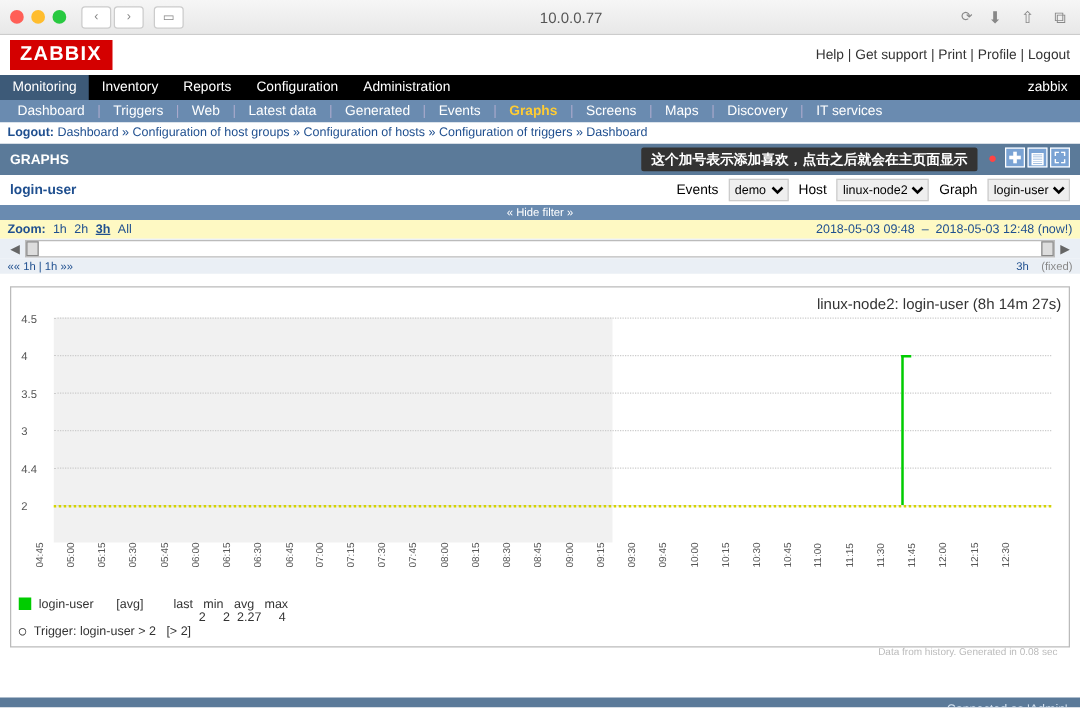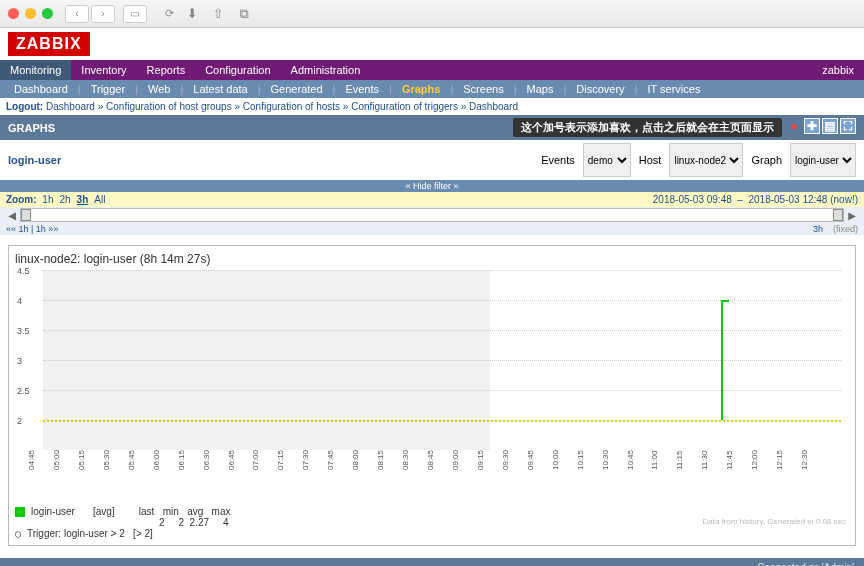--- a/index.html
+++ b/index.html
@@ -8,110 +8,114 @@
 .traffic{display:flex;gap:6px;margin-right:12px}
 .tl{width:11px;height:11px;border-radius:50%}
 .navbtns{display:flex;gap:2px;margin-right:8px}
 .navbtn{width:24px;height:18px;background:#fff;border:1px solid #ccc;border-radius:3px;display:flex;align-items:center;justify-content:center;font-size:10px;color:#888}
 .url{flex:1;text-align:center;color:#555;font-size:12px}
 .tbicons{display:flex;gap:10px;color:#888;font-size:13px}
 .tbicons span{display:inline-block;width:16px;text-align:center}
 .logo{background:#fff;padding:4px 8px;display:flex;justify-content:space-between;align-items:center}
 .zabbix{background:#d40000;color:#fff;padding:3px 8px;font-size:16px;font-weight:bold;letter-spacing:1px}
 .toplinks{font-size:11px;color:#333}
-.menu1{background:#701a75;display:flex;font-size:11px}
+.menu1{background:#000000;display:flex;font-size:11px}
 .menu1 .mi{padding:4px 10px;color:#fff;cursor:pointer}
 .menu1 .mi.active{background:#3d5a78}
 .menu1 .spacer{flex:1}
 .menu1 .right{padding:4px 10px;color:#fff}
 .menu2{background:#6a8bb0;display:flex;align-items:center;font-size:11px;padding:0 6px}
 .menu2 .mi{padding:3px 8px;color:#fff;cursor:pointer}
 .menu2 .mi.active{color:#ffcc33;font-weight:bold}
 .menu2 .sep{color:#aac;padding:0 2px}
 .searchbox{margin-left:auto;display:flex}
 .searchbox input{width:90px;height:16px;font-size:10px;border:1px solid #ccc;padding:0 2px}
 .searchbox button{height:18px;font-size:10px;background:#eee;border:1px solid #aaa;padding:0 6px}
 .history{background:#fff;font-size:10px;padding:3px 6px;color:#1f4f8f}
 .history a{color:#1f4f8f;text-decoration:none}
 .graphsbar{background:#5b7a99;color:#fff;padding:3px 8px;font-size:11px;font-weight:bold;display:flex;justify-content:space-between;align-items:center}
 .tooltip{background:#333;color:#fff;font-size:11px;padding:2px 8px;border-radius:2px}
 .topicons{display:flex;gap:2px}
 .topicons .ico{width:16px;height:16px;display:flex;align-items:center;justify-content:center;font-size:12px;cursor:pointer}
 .filterbar{background:#fff;padding:3px 8px;display:flex;align-items:center;font-size:11px;gap:8px}
 .filterbar .title{font-weight:bold;color:#1f4f8f}
 .filterbar .spacer{flex:1}
-.filterbar select{font-size:10px;height:34px;border:1px solid #ccc}
+.filterbar select{font-size:10px;height:18px;border:1px solid #ccc}
 .hidefilter{background:#6a8bb0;color:#fff;text-align:center;font-size:9px;padding:1px}
 .zoomrow{background:#fef9c3;font-size:10px;padding:2px 6px;display:flex;color:#1f4f8f}
 .zoomrow a{color:#1f4f8f;text-decoration:none;margin:0 3px}
 .zoomrow .sel{font-weight:bold;text-decoration:underline}
 .zoomrow .right{margin-left:auto}
 .slider{background:#eaeff5;padding:1px 6px;display:flex;align-items:center;font-size:10px}
 .slider .track{flex:1;height:14px;background:#fff;border:1px solid #bbb;position:relative;margin:0 2px}
 .slider .handle{width:10px;height:12px;background:#ddd;border:1px solid #888;position:absolute}
 .slider .arrow{width:12px;text-align:center;color:#666;cursor:pointer}
 .navrow{background:#eaeff5;font-size:9px;padding:1px 6px;display:flex;color:#1f4f8f}
 .chartarea{padding:10px 8px}
 .chartbox{border:1px solid #bbb;background:#fff;padding:6px}
-.charttitle{text-align:left;font-size:12px;color:#333;margin-bottom:4px}
+.charttitle{text-align:right;font-size:12px;color:#333;margin-bottom:4px}
 .plot{position:relative;height:180px;margin-left:28px;margin-right:8px}
 .ygrid{position:absolute;left:0;right:0;border-top:1px dotted #ccc;font-size:9px}
 .ygrid span{position:absolute;left:-26px;top:-5px;color:#555}
 .plotbg{position:absolute;left:0;top:0;bottom:0;width:56%;background:#e8e8e8;opacity:0.6}
 .trigger{position:absolute;left:0;right:0;border-top:2px dotted #d4d400}
 .dataline{position:absolute;width:2px;background:#0c0}
 .xaxis{display:flex;margin-left:28px;margin-right:8px;font-size:8px;color:#555;margin-top:4px}
 .xaxis span{flex:1;transform:rotate(-90deg);transform-origin:left;white-space:nowrap;height:32px}
-.legend{font-size:10px;color:#333;margin-top:20px;font-family:monospace;white-space:pre}
+.legend{font-size:10px;color:#333;margin-top:8px;font-family:monospace;white-space:pre}
 .lg{display:inline-block;width:10px;height:10px;background:#0c0;vertical-align:middle}
 .footertxt{position:absolute;right:18px;bottom:40px;font-size:8px;color:#bbb}
 .footer{position:absolute;bottom:0;left:0;right:0;background:#5b7a99;color:#fff;font-size:10px;padding:4px 8px;display:flex}
 .footer .c{flex:1;text-align:center;font-weight:bold}
 .footer .r{position:absolute;right:10px;color:#d6e4f2}
 </style>
 </head>
 <body>
 
 <div class="titlebar">
   <div class="traffic">
     <div class="tl" style="background:#ff5f57"></div>
     <div class="tl" style="background:#ffbd2e"></div>
     <div class="tl" style="background:#28c940"></div>
   </div>
   <div class="navbtns">
     <div class="navbtn">‹</div>
     <div class="navbtn">›</div>
   </div>
   <div class="navbtn" style="margin-right:8px">▭</div>
+  <div class="url">10.0.0.77</div>
   <span style="margin:0 10px;color:#888">⟳</span>
   <div class="tbicons">
     <span>⬇</span>
     <span>⇧</span>
     <span>⧉</span>
   </div>
 </div>
 
 <div class="logo">
   <span class="zabbix">ZABBIX</span>
+  <div style="text-align:right">
+    <div class="toplinks">Help | Get support | Print | Profile | Logout</div>
+  </div>
 </div>
 
 <div class="menu1">
   <div class="mi active">Monitoring</div>
   <div class="mi">Inventory</div>
   <div class="mi">Reports</div>
   <div class="mi">Configuration</div>
   <div class="mi">Administration</div>
   <div class="spacer"></div>
   <div class="right">zabbix</div>
 </div>
 
 <div class="menu2">
   <div class="mi">Dashboard</div>
     <span class="sep">|</span>
-  <div class="mi">Trigger</div>
+  <div class="mi">Triggers</div>
     <span class="sep">|</span>
   <div class="mi">Web</div>
     <span class="sep">|</span>
   <div class="mi">Latest data</div>
     <span class="sep">|</span>
   <div class="mi">Generated</div>
     <span class="sep">|</span>
   <div class="mi">Events</div>
     <span class="sep">|</span>
   <div class="mi active">Graphs</div>
@@ -200,21 +204,21 @@
       <div class="ygrid" style="top:16.6%">
           <span>4</span>
         </div>
       <div class="ygrid" style="top:33.3%">
           <span>3.5</span>
         </div>
       <div class="ygrid" style="top:50%">
           <span>3</span>
         </div>
       <div class="ygrid" style="top:66.6%">
-          <span>2.5</span>
+          <span>4.4</span>
         </div>
       <div class="ygrid" style="top:83.3%">
           <span>2</span>
         </div>
       <div class="trigger" style="top:83.3%"></div>
       <div class="dataline" style="left:85%;top:16.6%;height:66.7%"></div>
       <div style="position:absolute;left:85%;top:16.6%;width:8px;height:2px;background:#0c0"></div>
     </div>
     <div class="xaxis" id="xaxis">
         <span>04:45</span>

